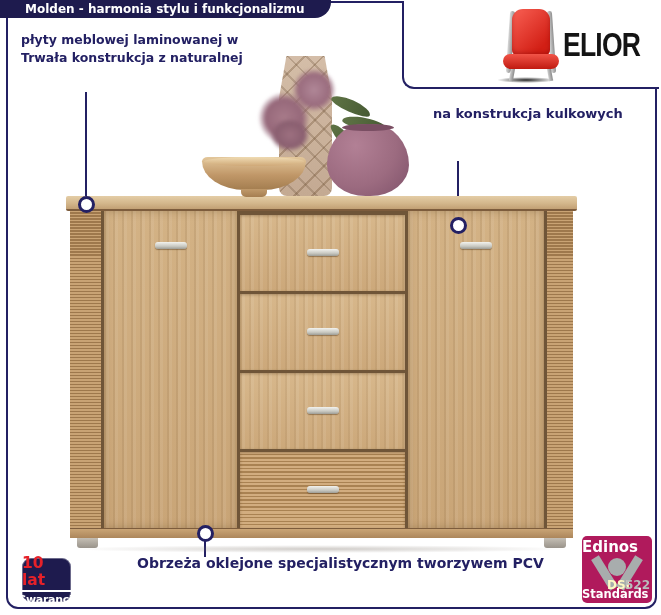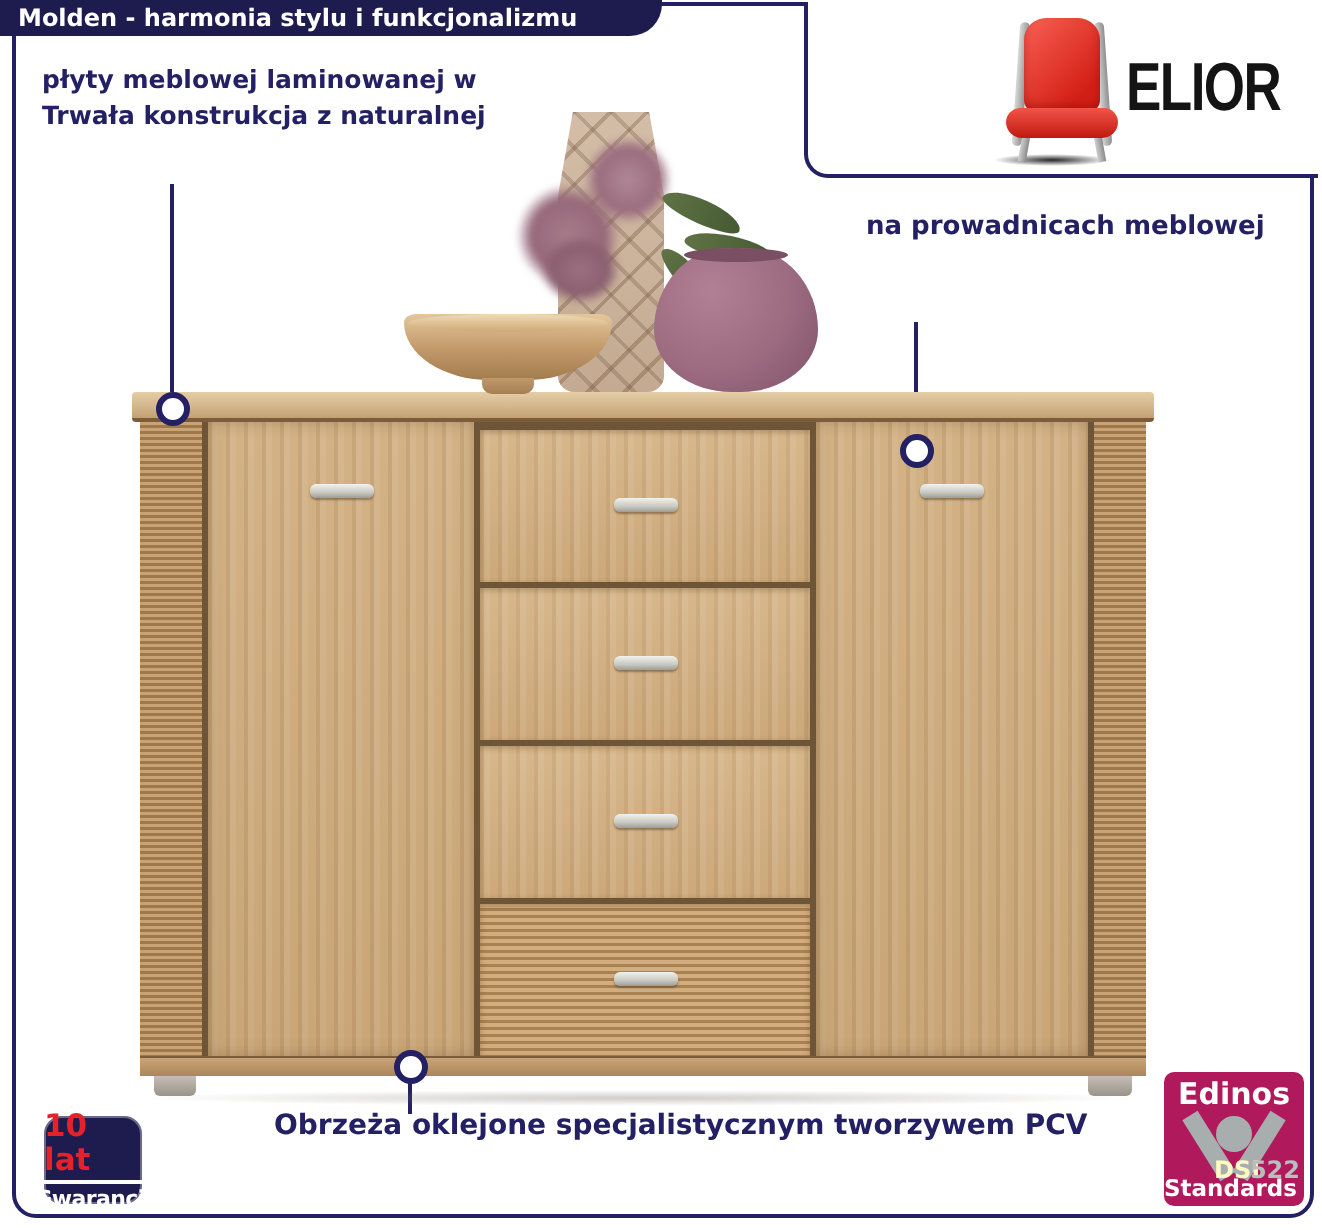--- a/index.html
+++ b/index.html
@@ -13,21 +13,21 @@
     border:2px solid #232063;border-radius:4px 4px 12px 12px;
   }
   .logo-box{
     position:absolute;left:402px;top:1px;width:255px;height:86px;
     border-left:2px solid #232063;border-bottom:2px solid #232063;
     border-bottom-left-radius:12px;background:#fff;
   }
   .banner{
     position:absolute;left:0;top:0;width:331px;height:18px;box-sizing:border-box;
     background:#1e1b4e;border-radius:0 0 16px 0;color:#fff;
-    font-weight:700;font-size:12px;line-height:18px;padding-left:9px;white-space:nowrap;
+    font-weight:700;font-size:12px;line-height:18px;padding-left:25px;white-space:nowrap;
   }
   
   .tblock{position:absolute;color:#232063;font-weight:700;}
   .tblock span{display:block;}
   .t-left{left:21px;top:31px;font-size:12.5px;line-height:17.5px;}
   .t-right{left:433px;top:105px;font-size:13px;line-height:17.5px;}
   .t-bottom{left:137px;top:554px;font-size:14px;line-height:19.5px;}
   
   .cline{position:absolute;width:2px;background:#232063;}
   .cdot{position:absolute;width:11px;height:11px;border:3px solid #232063;border-radius:50%;background:#fff;z-index:8;}
@@ -122,21 +122,21 @@
   
   .warranty{position:absolute;left:22px;top:558px;width:49px;height:44px;background:#1e1b4e;border-radius:9px;
     display:flex;flex-direction:column;justify-content:center;align-items:center;z-index:9;
     box-shadow:0 0 0 1px rgba(255,255,255,.35) inset;}
   .warranty .w1{color:#e62129;font-weight:700;font-size:15.5px;line-height:17px;}
   .warranty .sep{width:100%;height:0;border-top:2px solid #fff;margin:1px 0;}
   .warranty .w2{color:#fff;font-weight:700;font-size:11px;letter-spacing:-.3px;line-height:13px;}
   
   .standards{position:absolute;left:582px;top:536px;width:70px;height:67px;background:#b01a5c;border-radius:5px;
     z-index:9;overflow:hidden;}
-  .standards .ename{position:absolute;left:0;top:2px;width:100%;text-align:center;color:#fff;
+  .standards .ename{position:absolute;left:0;top:2px;width:100%;color:#fff;
     font-weight:700;font-size:15px;z-index:2;}
   .vmark{position:absolute;left:0;top:0;width:70px;height:67px;z-index:1;}
   .vmark .bar{position:absolute;width:9px;height:36px;background:#a8adad;top:19px;}
   .vmark .bl{left:18px;transform:rotate(-32deg);}
   .vmark .br{left:43px;transform:rotate(32deg);}
   .vmark .circ{position:absolute;left:26px;top:22px;width:18px;height:18px;border-radius:50%;background:#a8adad;}
   .standards .dsi{position:absolute;left:3px;top:42px;color:#fef9c3;font-weight:700;font-size:12px;z-index:2;margin-left:22px;}
   .standards .n804{position:absolute;right:2px;top:42px;color:#b9bdbd;font-weight:700;font-size:12px;z-index:2;}
   .standards .std{position:absolute;left:0;bottom:2px;width:100%;color:#fff;
     font-weight:700;font-size:11.5px;z-index:2;}
@@ -160,21 +160,21 @@
   <div class="back"></div>
   <div class="seat"></div>
 </div>
 <div class="brand-text">ELIOR</div>
 
 <div class="tblock t-left">
   <span>płyty meblowej laminowanej w</span>
   <span>Trwała konstrukcja z naturalnej</span>
 </div>
 <div class="tblock t-right">
-  <span>na prowadnicach meblowej</span>
+  <span>na konstrukcja kulkowych</span>
 </div>
 <div class="tblock t-bottom">
   <span>Obrzeża oklejone specjalistycznym tworzywem PCV</span>
 </div>
 
 <div class="cline line1"></div>
 <div class="cdot dot1"></div>
 <div class="cline line2"></div>
 <div class="cdot dot2"></div>
 <div class="cdot dot3"></div>

